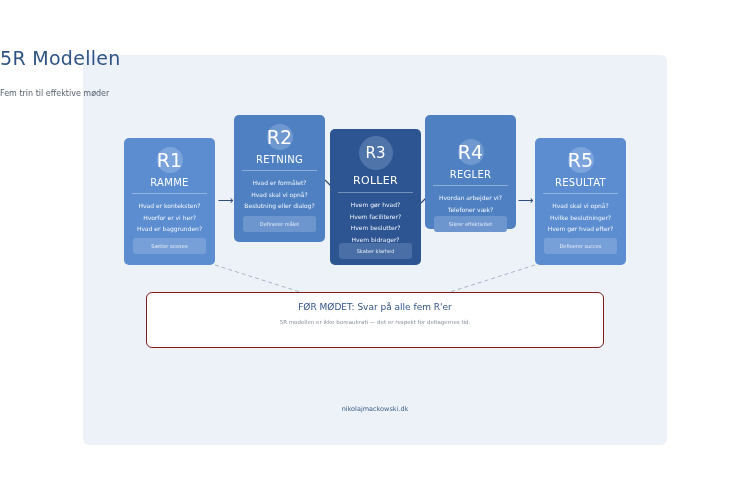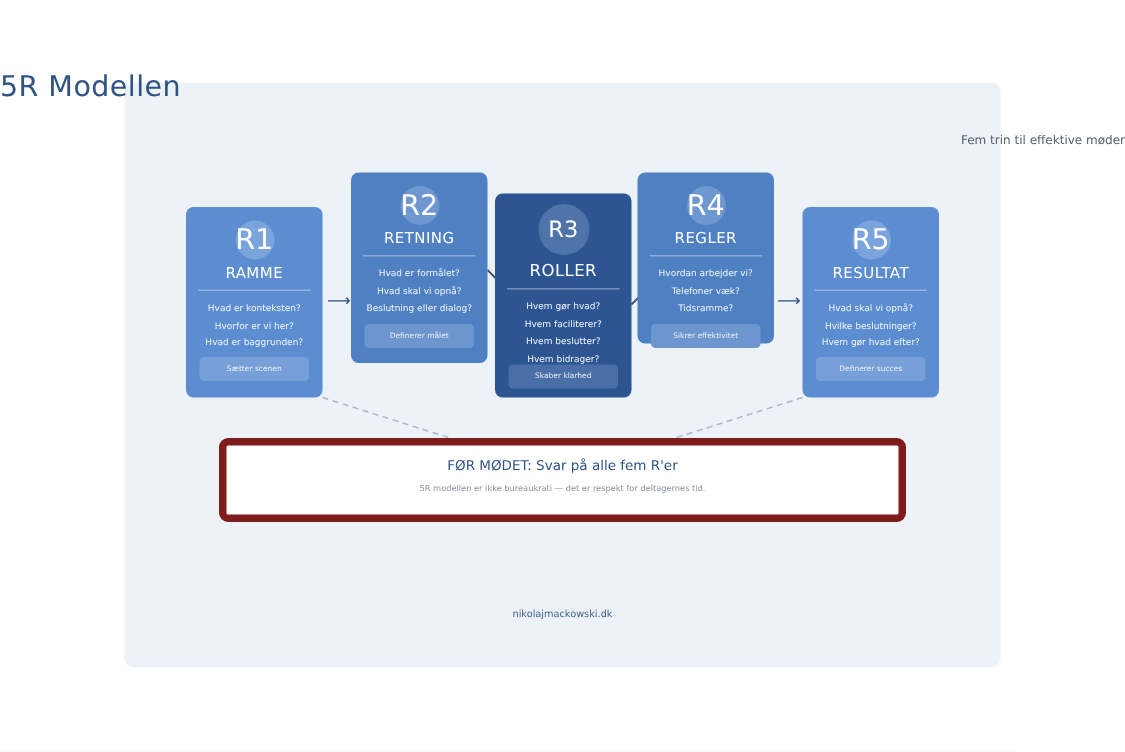--- a/index.html
+++ b/index.html
@@ -1,36 +1,36 @@
 <!DOCTYPE html>
 <html><head>
 <meta charset="utf-8">
 <style>
   html, body { margin:0; padding:0; }
   body { width:750px; height:501px; background:#ffffff; position:relative; font-family:"DejaVu Sans", sans-serif; overflow:hidden; }
   .panel { position:absolute; left:83px; top:55px; width:584px; height:390px; background:#edf2f9; border-radius:6px; }
   .title { position:absolute; left:0; width:750px; top:47px; text-align:left; font-size:19px; color:#2f5385; letter-spacing:0.3px; }
-  .subtitle { position:absolute; left:0; width:750px; top:89px; text-align:right; font-size:8px; color:#555f6b; }
+  .subtitle { position:absolute; left:0; width:750px; top:89px; text-align:left; font-size:8px; color:#555f6b; }
   .card { position:absolute; border-radius:5px; color:#fff; text-align:center; box-sizing:border-box; }
   .card .badge { width:26px; height:26px; border-radius:50%; margin:0 auto; display:flex; align-items:center; justify-content:center; font-size:19px; color:#fff; }
   .card .name { font-size:10px; margin-top:4px; letter-spacing:0.3px; }
   .card .rule { height:1px; margin:5px 8px 6px 8px; background:rgba(255,255,255,0.35); }
   .card .q { font-size:6px; line-height:11.5px; color:#f2f6fc; }
   .card .tag { position:absolute; left:9px; right:9px; height:16px; border-radius:3px; font-size:5px; display:flex; align-items:center; justify-content:center; color:#eaf0f8; }
   .c-light { background:#5b8dd0; }
   .c-light .badge { background:#7ba4dc; }
   .c-light .tag { background:#77a0d8; }
   .c-mid { background:#4e80c2; }
   .c-mid .badge { background:#6f98d0; }
   .c-mid .tag { background:#6d96cf; }
   .c-dark { background:#2c5592; }
   .c-dark .badge { background:#4f74aa; width:34px; height:34px; font-size:15px; }
   .c-dark .tag { background:#4a6fa6; }
   .arrow { position:absolute; color:#2f4f7a; font-size:11px; line-height:10px; }
-  .notebox { position:absolute; left:146px; top:292px; width:458px; height:56px; background:#fff; border:5px solid #7f1d1d; border-radius:6px; box-sizing:border-box; text-align:center; }
+  .notebox { position:absolute; left:146px; top:292px; width:458px; height:56px; background:#fff; border:1px solid #7f1d1d; border-radius:6px; box-sizing:border-box; text-align:center; }
   .note-h { font-size:9px; color:#2f5385; margin-top:9px; }
   .note-1 { font-size:6.5px; color:#4a5563; margin-top:5px; }
   .note-2 { font-size:5.5px; color:#8a929c; margin-top:7px; }
   .footer { position:absolute; left:0; width:750px; top:405px; text-align:center; font-size:6.5px; color:#3f5f88; }
   svg.lines { position:absolute; left:0; top:0; }
 </style>
 </head>
 <body>
 
 <div class="panel"></div>
@@ -70,21 +70,21 @@
   <div class="badge">R3</div>
   <div class="name" style="font-size:11px;">ROLLER</div>
   <div class="rule"></div>
   <div class="q">Hvem gør hvad?</div>
   <div class="q">Hvem faciliterer?</div>
   <div class="q">Hvem beslutter?</div>
   <div class="q">Hvem bidrager?</div>
   <div class="tag" style="top:114px;">Skaber klarhed</div>
 </div>
 
-<div class="card c-mid" style="left:425px; top:115px; width:91px; height:114px; padding-top:9px;">
+<div class="card c-mid" style="left:425px; top:115px; width:91px; height:114px; padding-top:24px;">
   <div class="badge">R4</div>
   <div class="name">REGLER</div>
   <div class="rule"></div>
   <div class="q">Hvordan arbejder vi?</div>
   <div class="q">Telefoner væk?</div>
   <div class="q">Tidsramme?</div>
   <div class="tag" style="top:101px;">Sikrer effektivitet</div>
 </div>
 <div class="arrow" style="left:518px; top:196px;">⟶</div>
 

